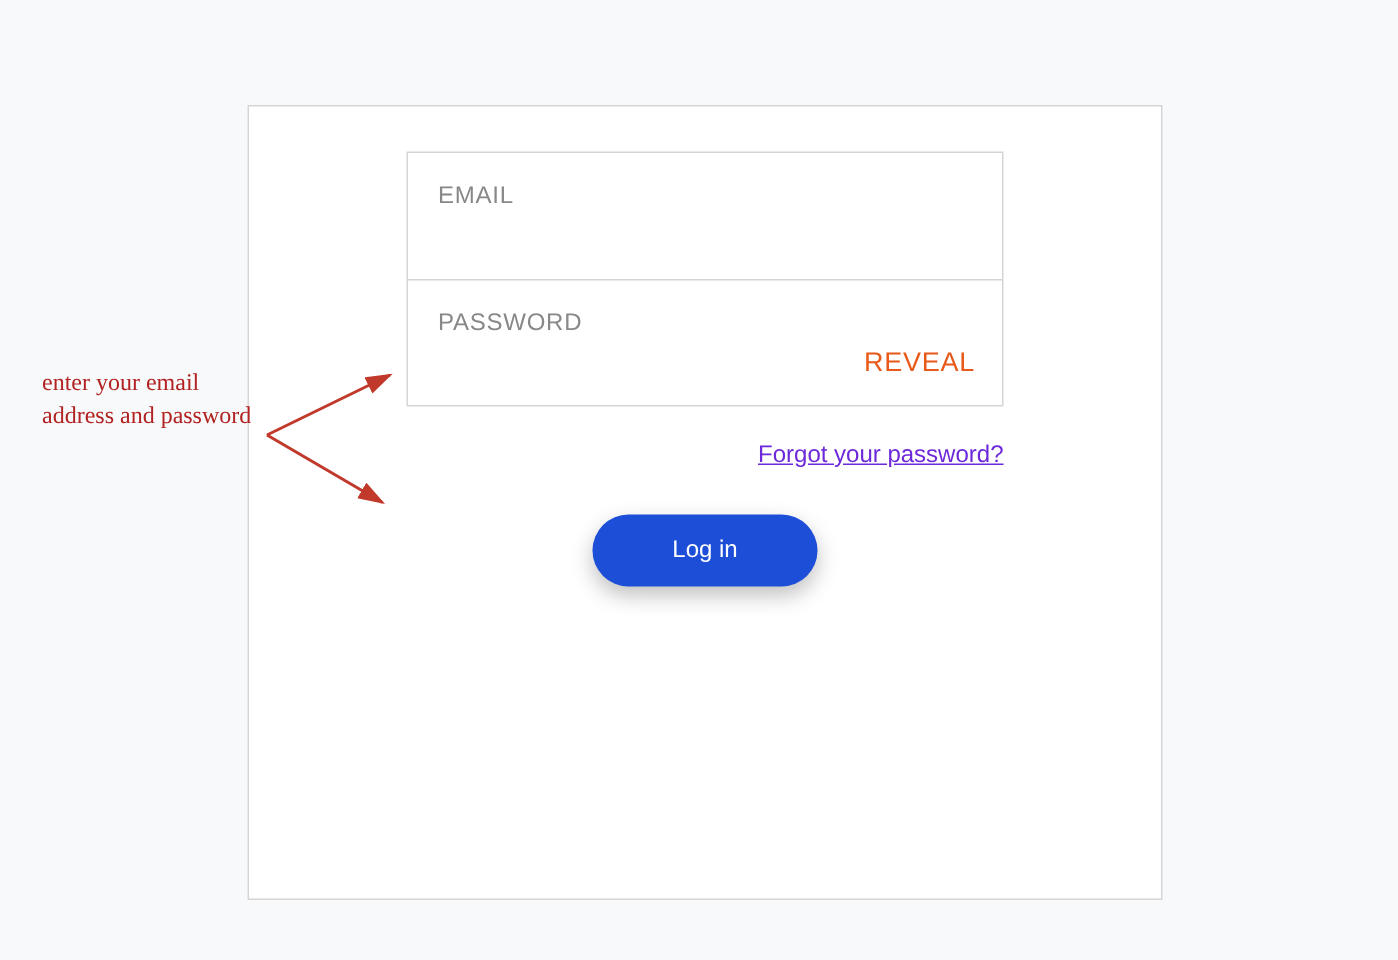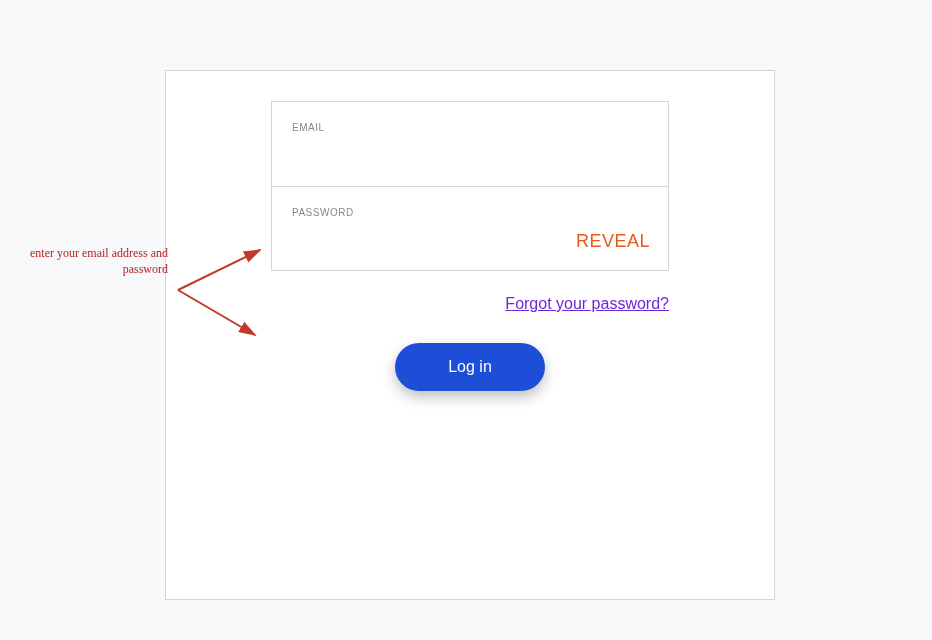--- a/index.html
+++ b/index.html
@@ -38,21 +38,21 @@
     }
     .field {
       position: relative;
       height: 84px;
       padding: 20px 20px 0 20px;
     }
     .field + .field {
       border-top: 1px solid #d5d5d5;
     }
     .field-label {
-      font-size: 10px;
+      font-size: 16px;
       letter-spacing: 0.5px;
       color: #888;
       font-weight: 400;
     }
     .field-input {
       display: block;
       width: 100%;
       border: none;
       outline: none;
       font-size: 16px;
@@ -92,27 +92,27 @@
       background: #1d4ed8;
       color: #fff;
       border: none;
       border-radius: 999px;
       font-size: 16px;
       cursor: pointer;
       box-shadow: 0 6px 14px rgba(0,0,0,0.25);
     }
     .annotation {
       position: absolute;
-      left: 18px;
+      left: 28px;
       top: 245px;
       width: 150px;
       color: #b22222;
       font-family: Georgia, 'Times New Roman', serif;
-      font-size: 12px;
-      text-align: right;
+      font-size: 16px;
+      text-align: left;
       line-height: 1.35;
     }
     .arrows {
       position: absolute;
       left: 170px;
       top: 235px;
       pointer-events: none;
     }
   </style>
 </head>

